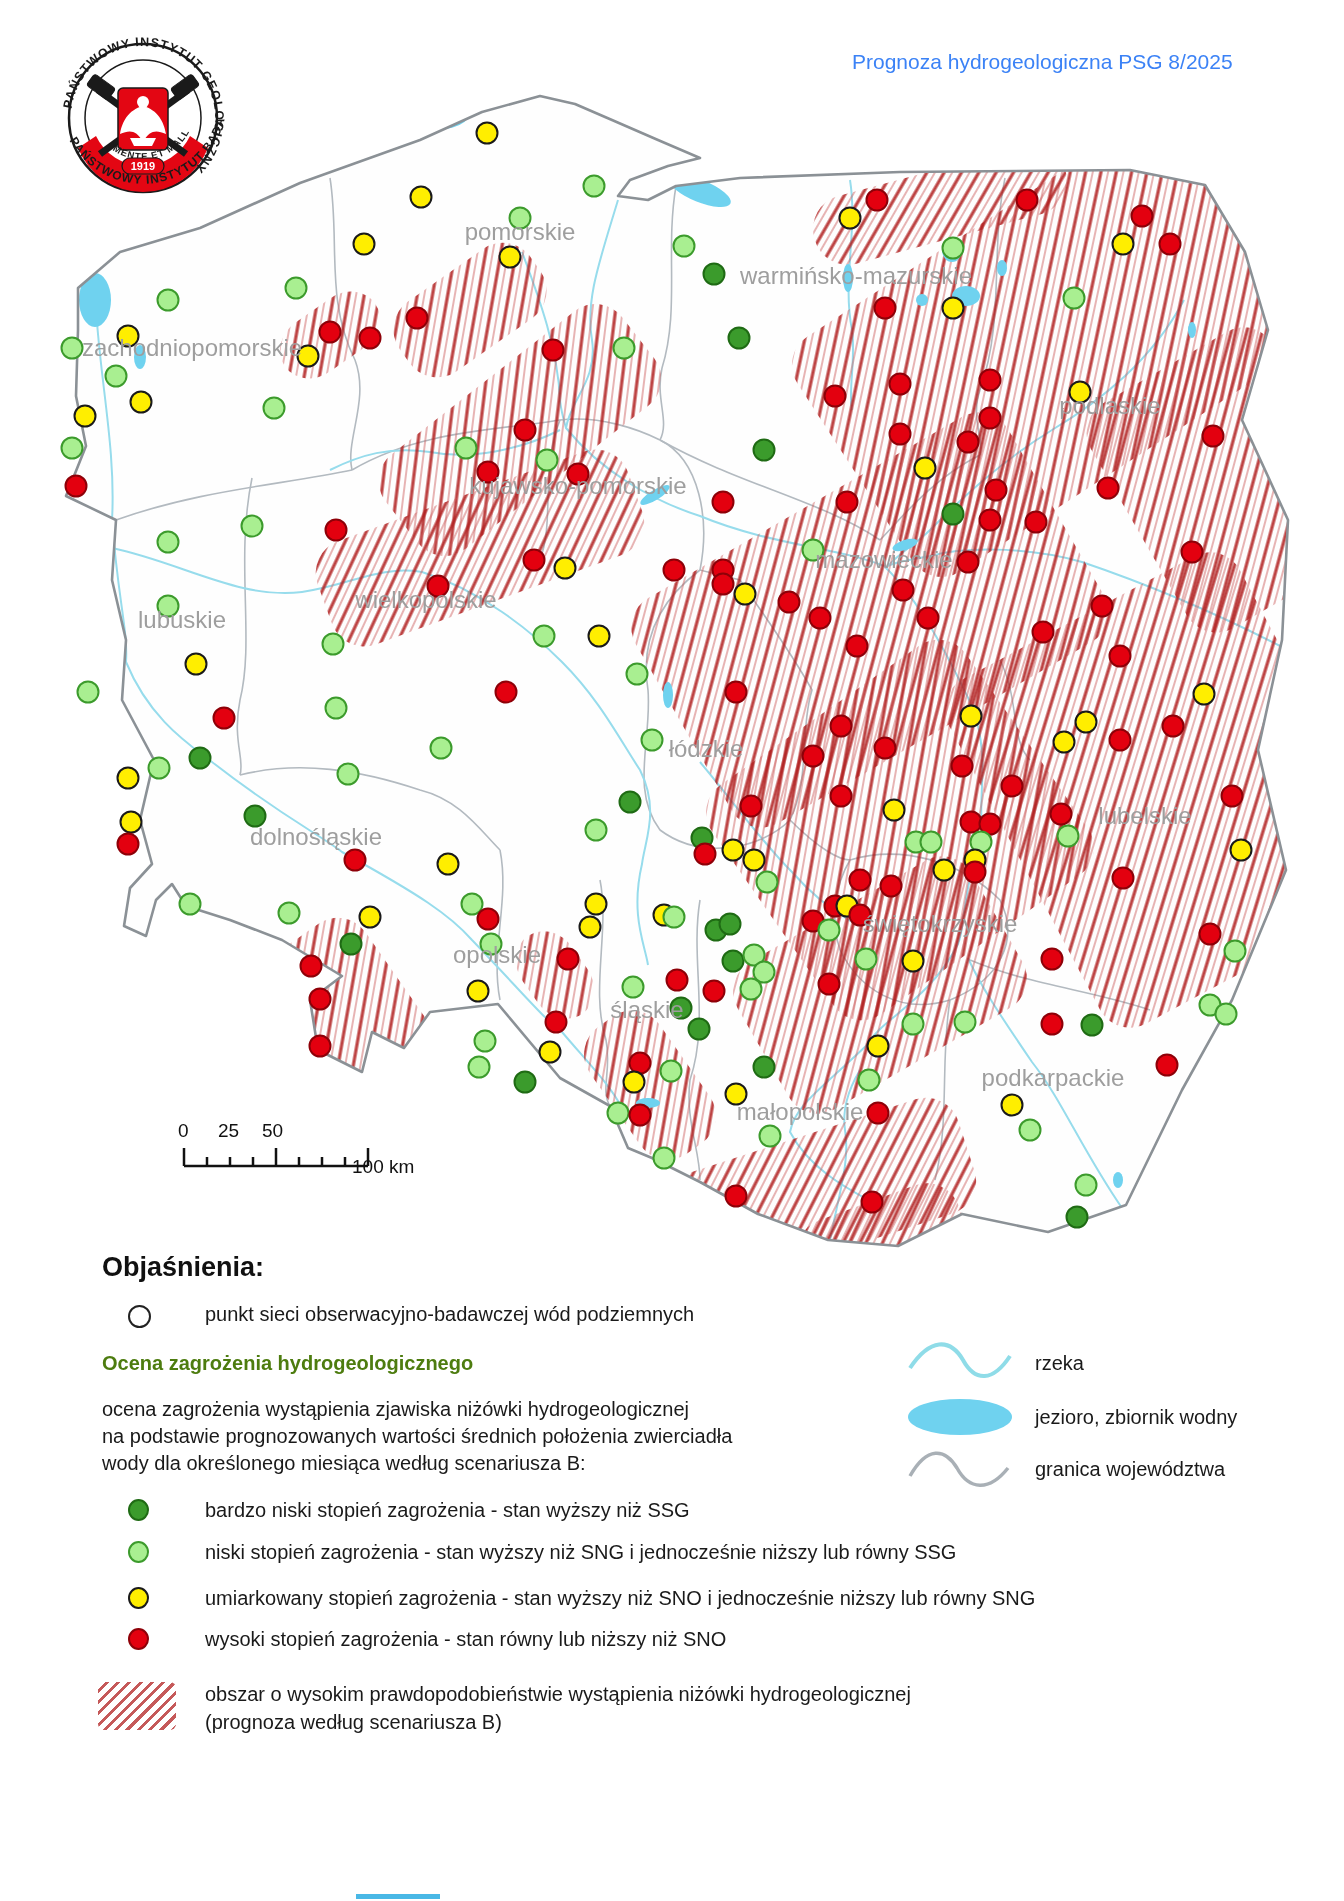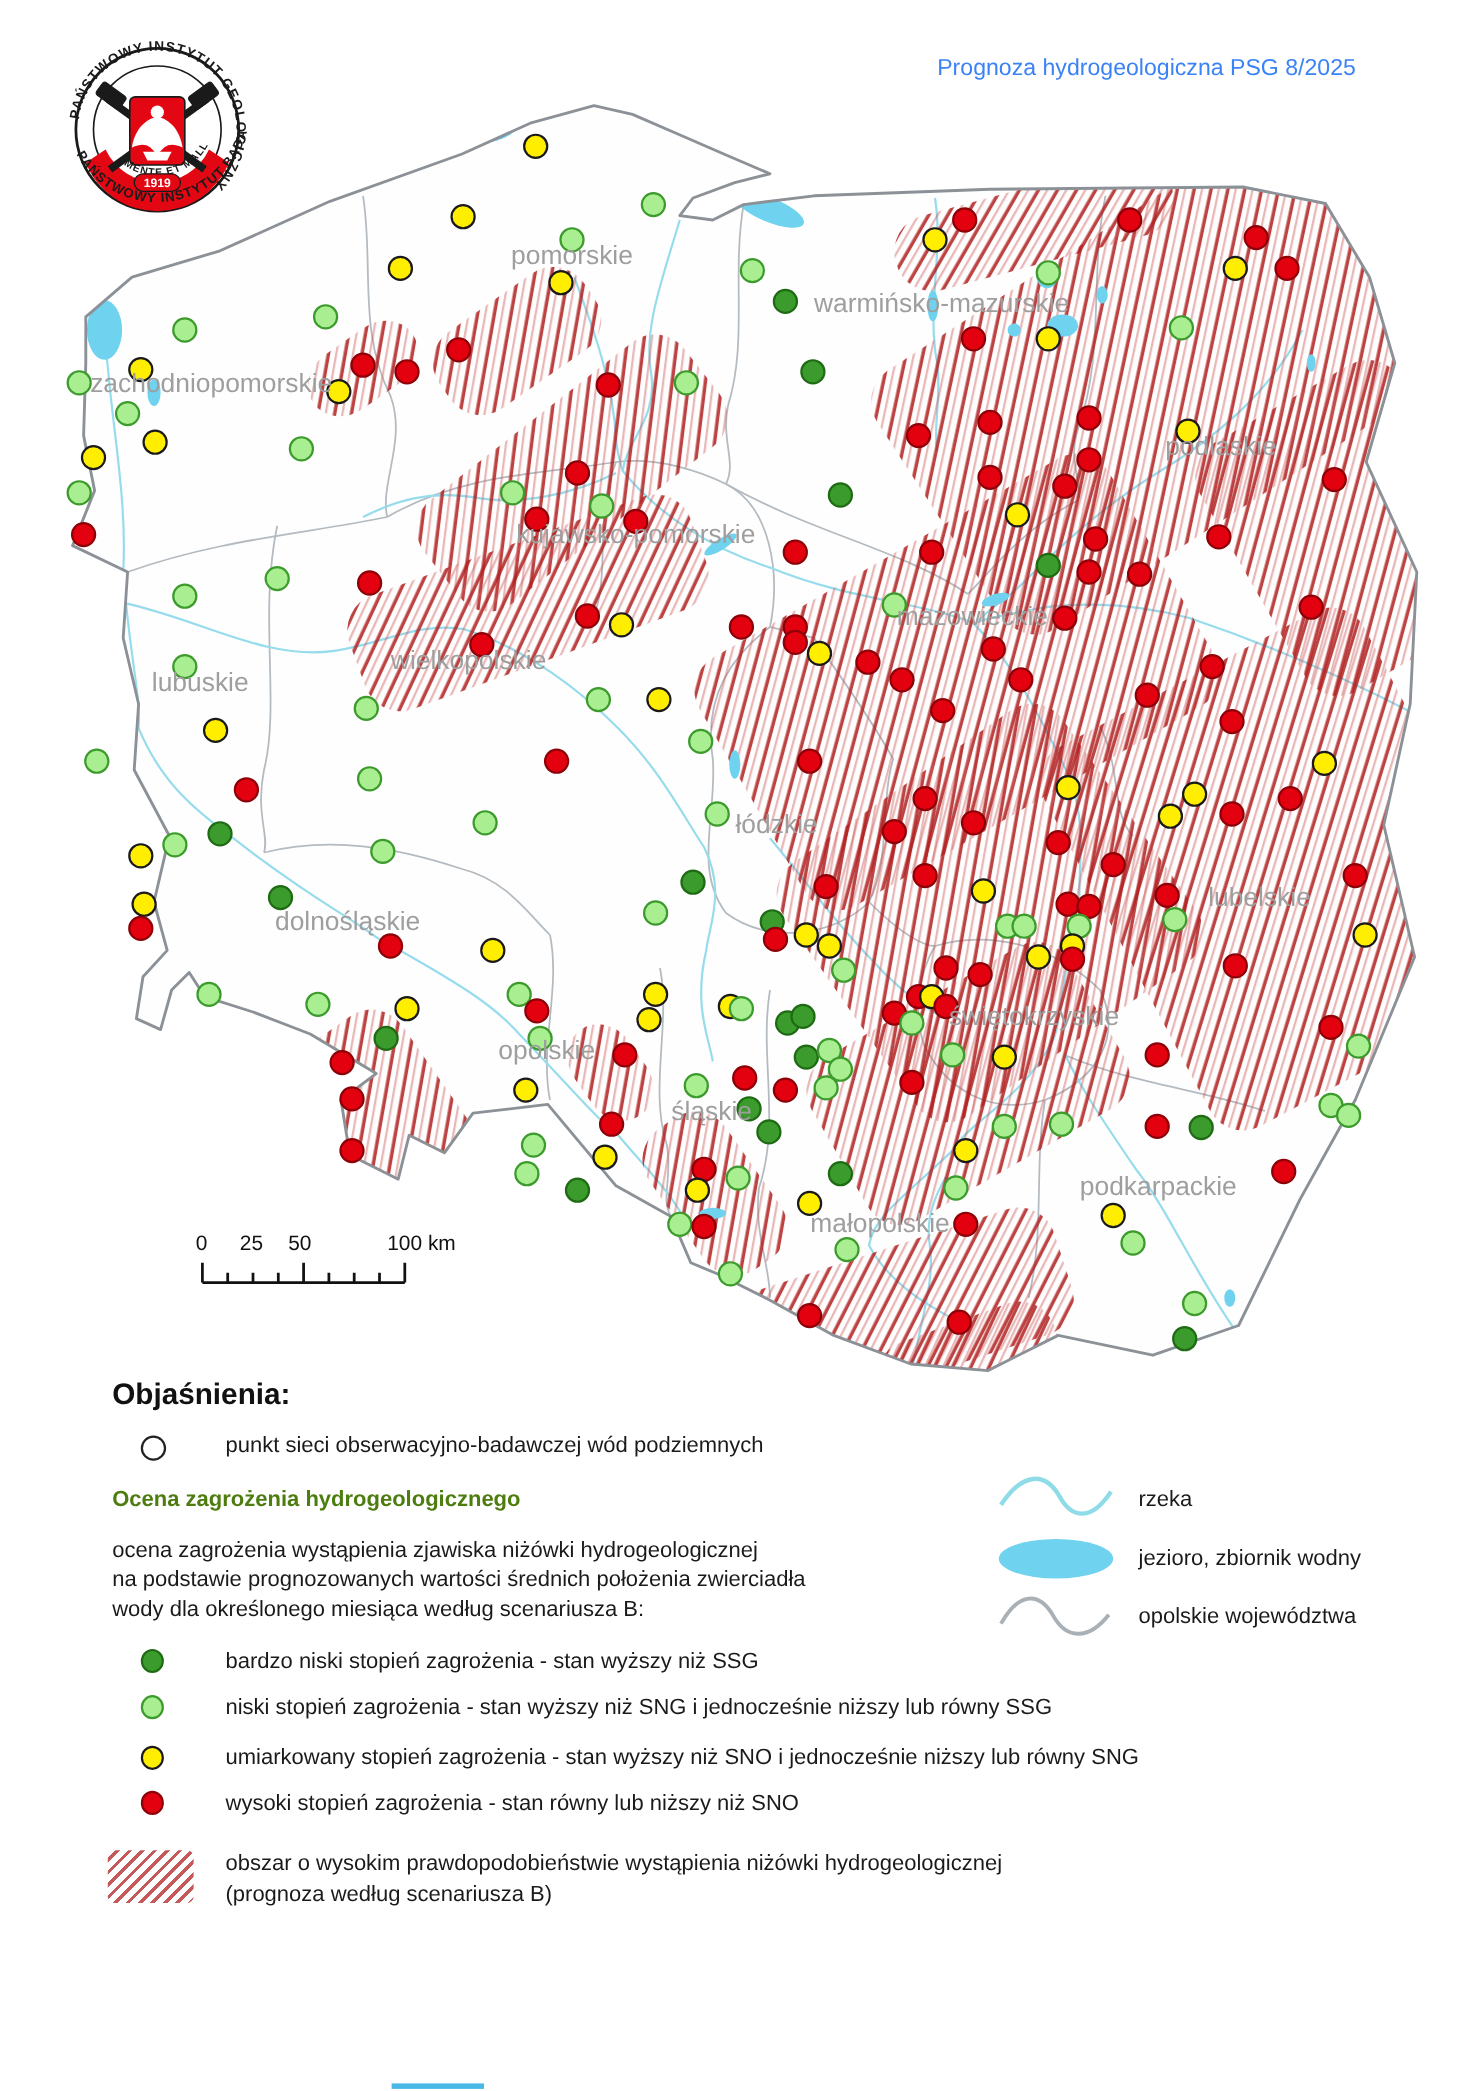--- a/index.html
+++ b/index.html
@@ -396,21 +396,21 @@
         <line x1="299" y1="1157" x2="299" y2="1166"></line>
         <line x1="322" y1="1157" x2="322" y2="1166"></line>
         <line x1="345" y1="1157" x2="345" y2="1166"></line>
         <line x1="368" y1="1148" x2="368" y2="1166"></line>
       </g>
   </svg>
   <div id="scalebar-labels">
       <div class="num" style="left: 2px;">0</div>
       <div class="num" style="left: 42px;">25</div>
       <div class="num" style="left: 86px;">50</div>
-      <div class="num" style="left: 176px;">100 km</div>
+      <div class="num" style="left: 176px; margin-top: 36px;">100 km</div>
     </div>
 </div>
 
 <div id="objasnienia" class="abs">Objaśnienia:</div>
 
 <div id="punkt-circle" class="abs"></div>
 <div id="punkt-label" class="abs">punkt sieci obserwacyjno-badawczej wód podziemnych</div>
 
 <div id="ocena-heading" class="abs">Ocena zagrożenia hydrogeologicznego</div>
 <div id="ocena-desc" class="abs">ocena zagrożenia wystąpienia zjawiska niżówki hydrogeologicznej
@@ -447,16 +447,16 @@
 <div class="rl-row abs" style="left:905px;top:1392px;">
   <svg width="110" height="50">
     <ellipse cx="55" cy="25" rx="52" ry="18" fill="#6fd2ef"></ellipse>
   </svg>
   <span class="rl-label" style="top:14px;">jezioro, zbiornik wodny</span>
 </div>
 <div class="rl-row abs" style="left:905px;top:1444px;">
   <svg width="110" height="50">
     <path d="M5,32 C22,2 40,4 52,24 C64,46 84,48 103,24" fill="none" stroke="#a9b0b6" stroke-width="3.5"></path>
   </svg>
-  <span class="rl-label" style="top:14px;">opolskie województwa</span>
+  <span class="rl-label" style="top:14px;">granica województwa</span>
 </div>
 
 <div id="bottom-blue-mark" class="abs"></div>
 
 </body></html>

